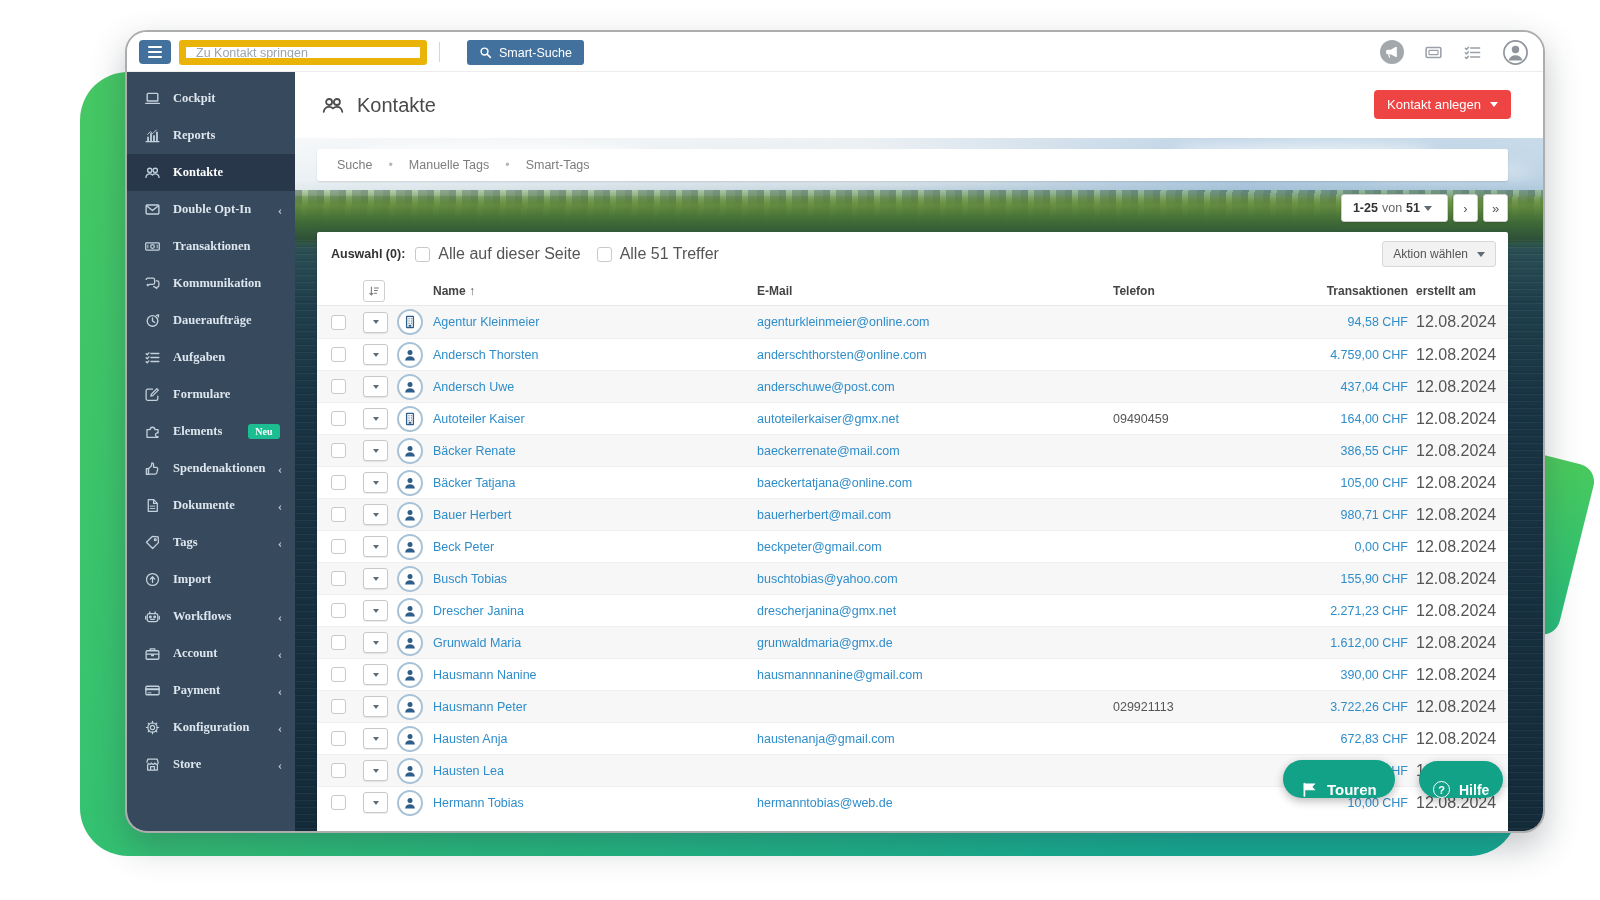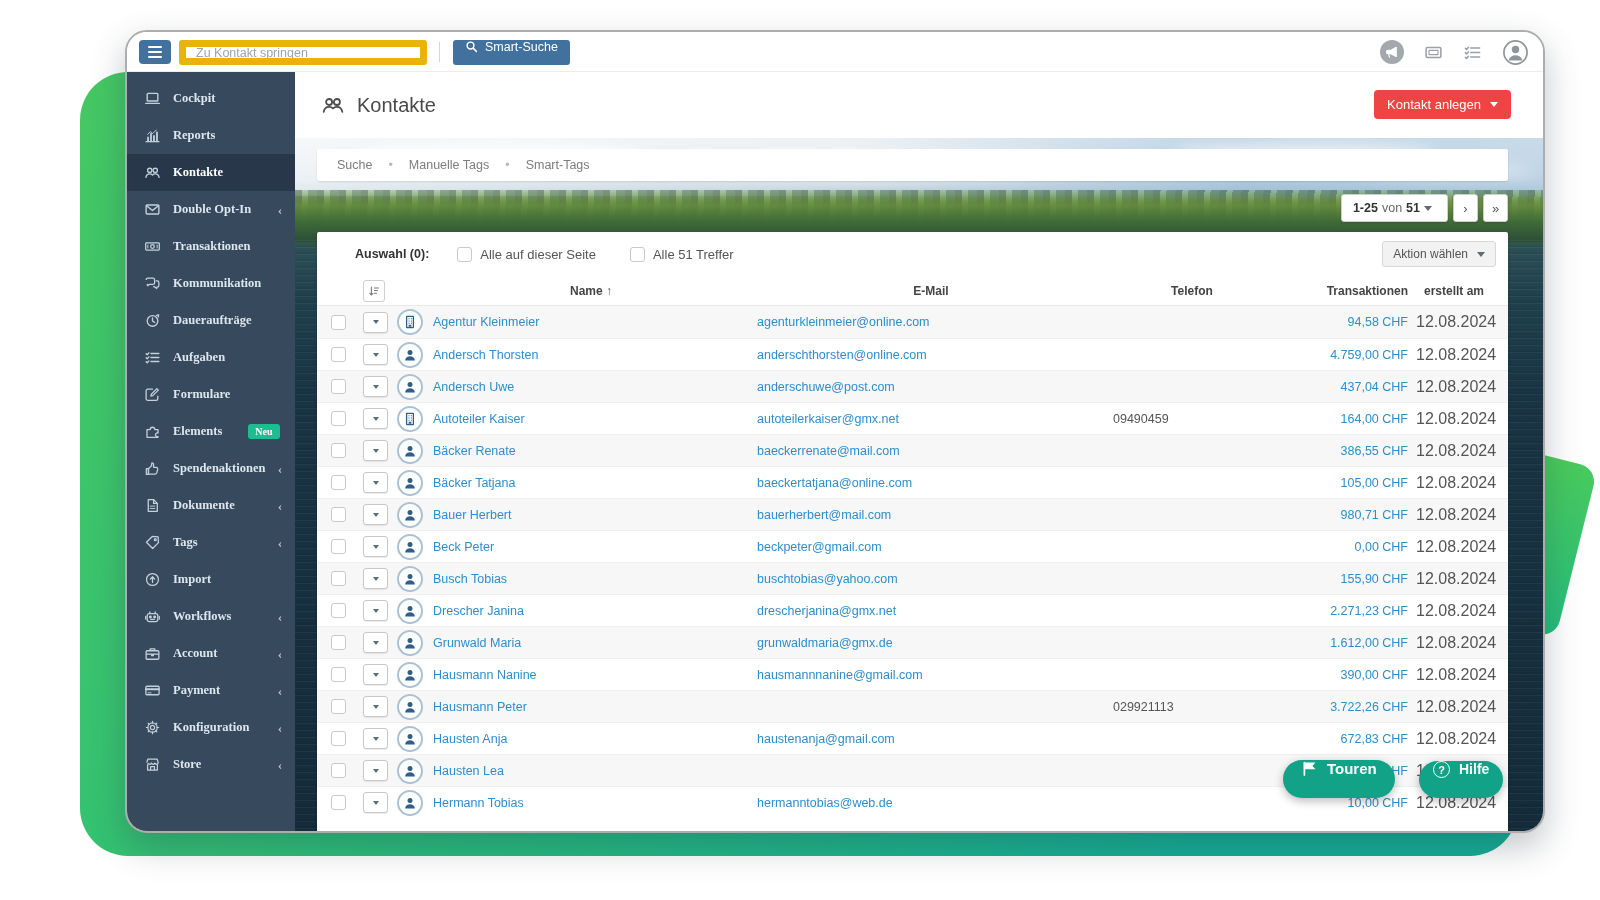--- a/index.html
+++ b/index.html
@@ -20,22 +20,22 @@
 
   
   .topbar { position:relative; height:40px; background:#fff; border-bottom:1px solid #ececec; }
   .hamburger { position:absolute; left:12px; top:8px; width:32px; height:24px; background:#41719c; border:none;
     border-radius:4px; display:flex; flex-direction:column; justify-content:center; gap:3px; align-items:center; cursor:pointer; }
   .hamburger i { display:block; width:14px; height:2px; background:#fff; border-radius:1px; }
   .jump { position:absolute; left:52px; top:8px; width:248px; height:25px; border:7px solid #eab308; border-radius:3px;
     padding:0 10px; font-size:12.5px; color:#444; font-family:inherit; }
   .jump::placeholder { color:#9aa5ae; }
   .vsep { position:absolute; left:312px; top:10px; width:1px; height:20px; background:#d6d6d6; }
-  .smart { position:absolute; left:326px; top:8px; height:25px; background:#41719c; color:#fff; border:none;
-    border-radius:3px; font-size:12.5px; font-family:inherit; padding:0 12px; display:flex; gap:7px; cursor:pointer; }
+  .smart { position:absolute; left:340px; top:8px; height:25px; background:#41719c; color:#fff; border:none;
+    border-radius:3px; font-size:12.5px; font-family:inherit; padding:0 12px; display:flex; align-items:center; gap:7px; cursor:pointer; }
   .tb-right { position:absolute; right:14px; top:0; height:40px; display:flex; align-items:center; gap:20px; }
   .tb-ic { width:19px; height:19px; color:#9aa0a6; display:inline-flex; cursor:pointer; }
   .tb-ic.circled { width:24px; height:24px; background:#a3a8ad; border-radius:50%; color:#fff; padding:4px; }
   .tb-ic.avatar-ic { width:27px; height:27px; color:#8f959b; }
   .icon svg, .tb-ic svg { width:100%; height:100%; display:block; }
 
   .wbody { display:flex; height:761px; }
 
   
   .sidebar { width:168px; background:#37495c; padding-top:8px; flex:0 0 168px; }
@@ -81,52 +81,52 @@
   .pag { position:absolute; top:122px; right:35px; height:28px; display:flex; gap:5px; }
   .range { height:28px; background:#fff; border:1px solid #cfcfcf; border-radius:3px; font-size:12.5px; color:#666;
     font-family:inherit; padding:0 11px; display:flex; align-items:center; cursor:pointer; box-shadow:0 1px 2px rgba(0,0,0,.15); }
   .range b { color:#333; }
   .range span { margin:0 4px; }
   .pbtn { width:25px; height:28px; background:#fff; border:1px solid #cfcfcf; border-radius:3px; font-size:13px; color:#555;
     font-family:inherit; cursor:pointer; box-shadow:0 1px 2px rgba(0,0,0,.15); padding:0; }
 
   .panel { position:absolute; left:22px; right:35px; top:160px; bottom:-6px; background:#fff; border-radius:2px 2px 0 0;
     box-shadow:0 1px 3px rgba(0,0,0,.15); }
-  .sel-row { position:relative; height:44px; display:flex; align-items:center; padding:0 14px; gap:20px;margin-left:24px; }
+  .sel-row { position:relative; height:44px; display:flex; align-items:center; padding:0 14px; gap:2px; }
   .sel-label { font-size:12.5px; font-weight:bold; color:#333; margin-right:8px; }
-  .chk-wrap { display:flex; align-items:center; gap:8px; font-size:13px; color:#555; margin-right:14px; cursor:pointer; }
+  .chk-wrap { display:flex; align-items:center; gap:8px; font-size:16px; color:#555; margin-right:14px; cursor:pointer; }
   .chk { width:15px; height:15px; border:1px solid #c9c9c9; border-radius:3px; background:#fff; display:inline-block; }
   .action-btn { position:absolute; right:12px; top:9px; height:26px; background:#f2f2f2; border:1px solid #d8d8d8; border-radius:3px;
     font-size:12px; color:#555; font-family:inherit; padding:0 10px; display:flex; align-items:center; cursor:pointer; }
 
   .grid { display:grid; grid-template-columns:24px 26px 28px 316px 348px 158px 1fr 76px; column-gap:8px; align-items:center;
     padding:0 16px 0 14px; }
   .thead { height:30px; border-bottom:1px solid #e8e8e8; }
-  .th { font-size:12px; font-weight:bold; color:#444;text-align:center; }
+  .th { font-size:12px; font-weight:bold; color:#444; }
   .th.right { text-align:right; }
   .arrow { color:#555; font-weight:normal; }
   .sort-box { width:22px; height:22px; border:1px solid #cfcfcf; border-radius:3px; color:#777; padding:3px; display:inline-flex; cursor:pointer; background:#fff; }
   .sort-box svg { width:100%; height:100%; }
 
   .t-row { height:32px; border-top:1px solid #efefef; }
   .rows > div:nth-of-type(odd) { background:#f7f7f7; }
   .rows > div:first-of-type { border-top:none; }
   .row-chk { justify-self:start; cursor:pointer; }
   .caret-btn { width:25px; height:21px; background:#fff; border:1px solid #c9c9c9; border-radius:3px; display:flex;
     align-items:center; justify-content:center; cursor:pointer; box-shadow:0 1px 1px rgba(0,0,0,.08); }
   .caret-btn .dcaret { margin:0; border-left-width:3.5px; border-right-width:3.5px; border-top-width:4.5px; }
   .avatar { width:26px; height:26px; border:2px solid #a9c2d6; border-radius:50%; color:#2e5f8a; padding:3px; background:#fff; display:inline-flex; }
   .link { font-size:12.5px; color:#2f8dca; text-decoration:none; cursor:pointer; white-space:nowrap; overflow:hidden; }
   .amount { text-align:right; }
   .phone { font-size:12.5px; color:#555; }
   .date { font-size:16px; color:#555; }
 
   
   .float-btn { position:absolute; height:38px; border:none; border-radius:19px; background:#12a287; color:#fff;
-    font-family:inherit; font-weight:bold; display:flex; align-items:flex-start; gap:9px; padding:0 18px; cursor:pointer;
+    font-family:inherit; font-weight:bold; display:flex; align-items:flex-end; gap:9px; padding:0 18px; cursor:pointer;
     box-shadow:0 3px 10px rgba(0,0,0,.28); z-index:50; }
   .touren { left:1283px; top:760px; font-size:15px; }
   .hilfe { left:1419px; top:761px; height:37px; font-size:14px; padding:0 14px; }
   .flag-ic { width:17px; height:17px; color:#fff; display:inline-flex; }
   .q { width:17px; height:17px; border:1.5px solid #fff; border-radius:50%; font-size:11px; display:inline-flex;
     align-items:center; justify-content:center; font-weight:bold; }
 </style>
 </head>
 <body>
 

